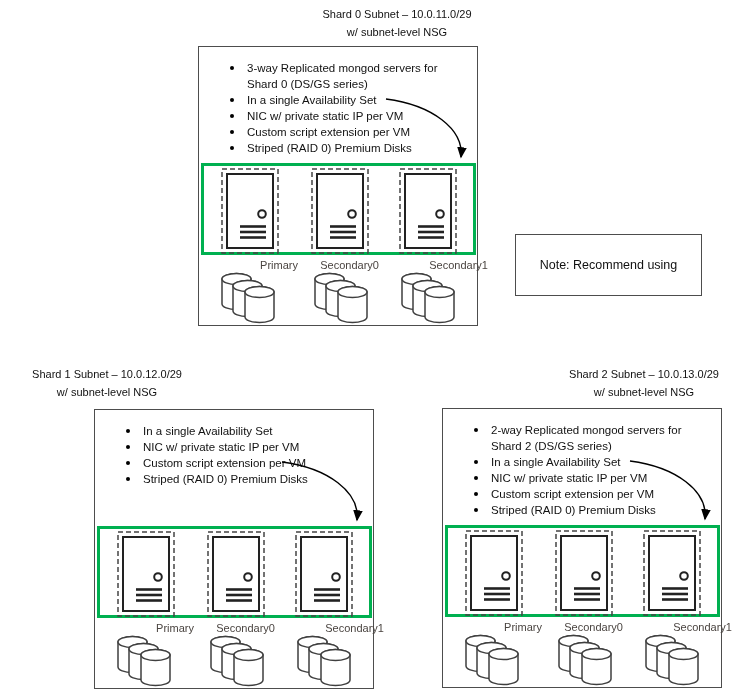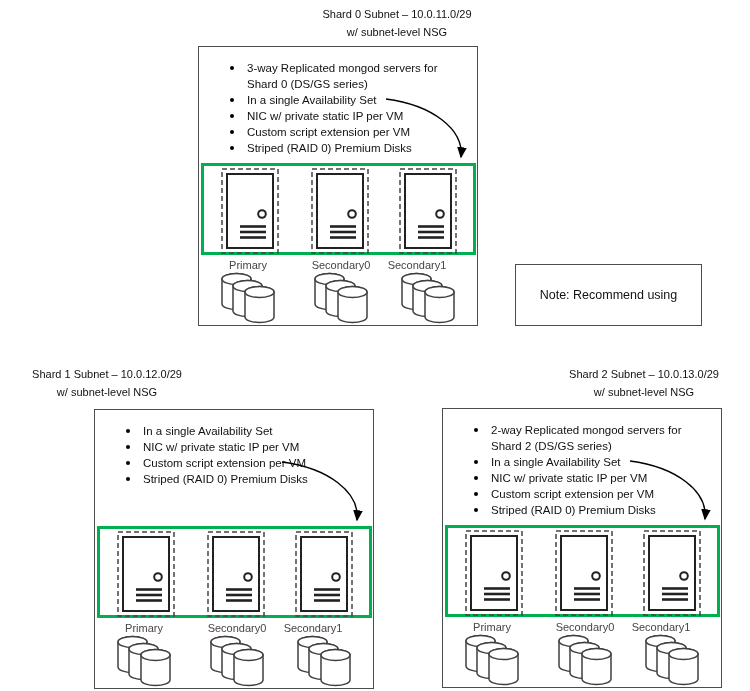--- a/index.html
+++ b/index.html
@@ -35,33 +35,33 @@
   .arrow-svg{ position:absolute; left:115px; top:42px; width:165px; height:80px; }
 
   .green-box{
     position:absolute; left:2px; top:116px; width:275px; height:92px;
     border:3px solid #00B050; box-sizing:border-box; background:#fff;
   }
   .vm{ position:absolute; top:2px; width:58px; height:86px; }
   .vm1{ left:17px; } .vm2{ left:107px; } .vm3{ left:195px; }
 
   .labels{ position:absolute; left:0; top:211px; width:280px; height:14px; }
-  .vm-label{ position:absolute; width:100px; text-align:center;
+  .vm-label{ position:absolute; width:100px; text-align:right;
              font-size:11px; line-height:14px; color:#4a4440; }
-  .lab1{ left:-1px; } .lab2{ left:92px; } .lab3{ left:168px; }
+  .lab1{ left:-1px; } .lab2{ left:80px; } .lab3{ left:189px; }
 
   .disks{ position:absolute; left:0; top:225px; width:280px; height:54px; }
   .disk-stack{ position:absolute; width:56px; height:52px; }
   .dsk1{ left:22px; } .dsk2{ left:115px; } .dsk3{ left:202px; }
 
   .note-box{
     position:absolute; left:515px; top:234px; width:187px; height:62px;
     border:1.4px solid #4d4d4d; box-sizing:border-box; background:#fff;
     display:flex; flex-direction:column; justify-content:center;
-    text-align:center; font-size:12.5px; line-height:17px; color:#111;margin-top:30px;
+    text-align:center; font-size:12.5px; line-height:17px; color:#111;
   }
   .defs-holder{ position:absolute; width:0; height:0; }
 </style>
 </head>
 <body>
 
 <svg class="defs-holder" aria-hidden="true">
   <defs>
     <marker id="ah" markerWidth="9" markerHeight="8" refX="7" refY="3.5" orient="auto">
       <path d="M0,0 L8,3.5 L0,7 z" fill="#000"></path>

